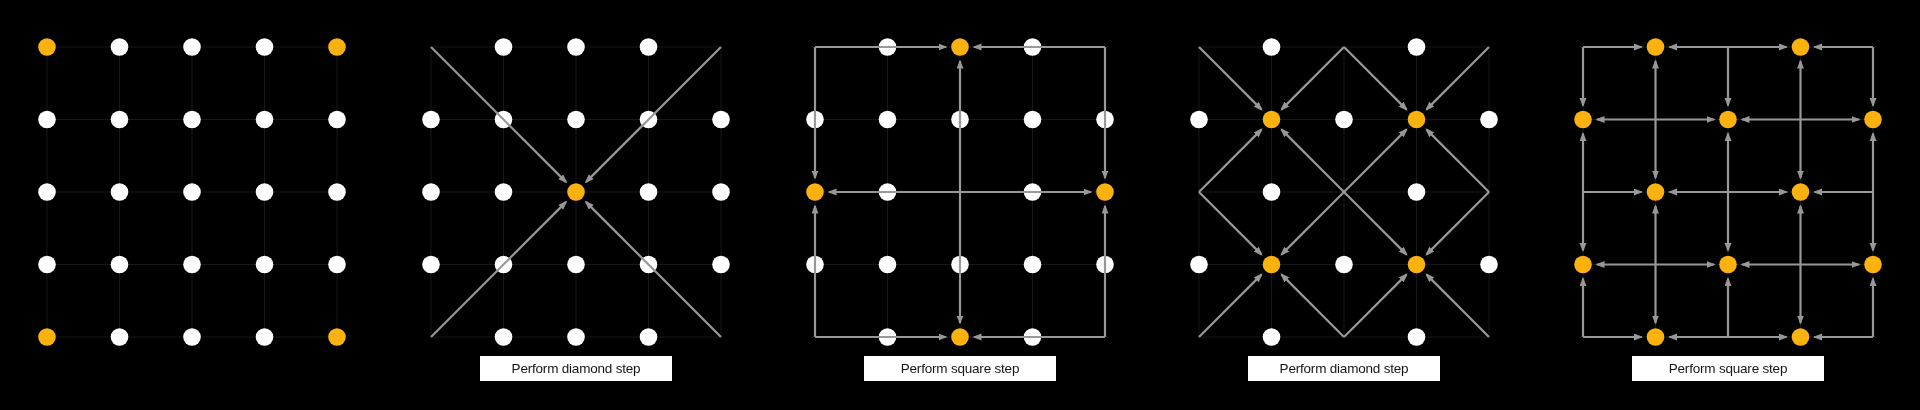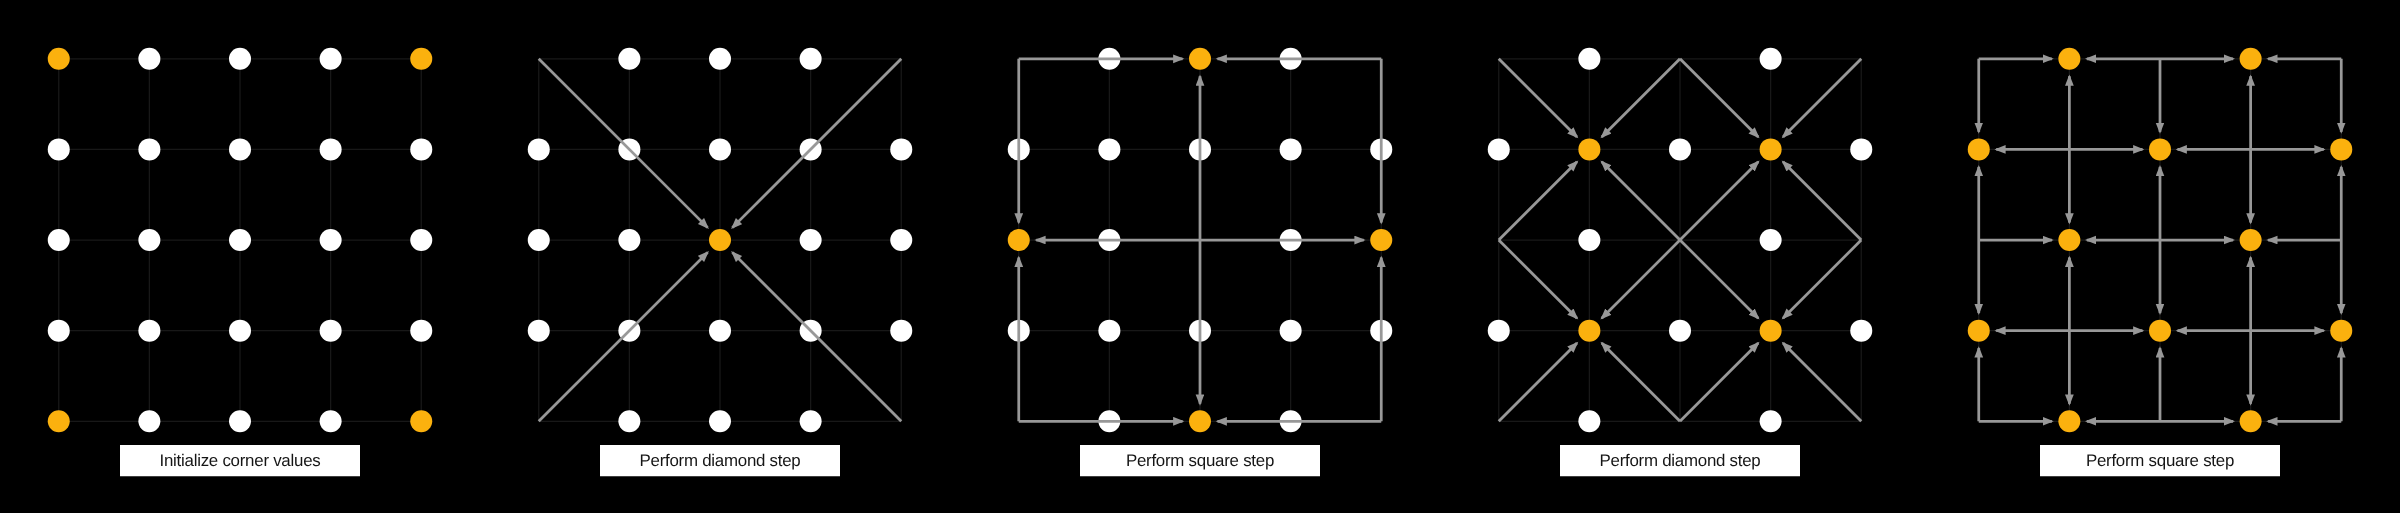--- a/index.html
+++ b/index.html
@@ -88,21 +88,20 @@
         <circle cx="119.5" cy="264.5" r="8.8" fill="#ffffff"></circle>
         <circle cx="192" cy="264.5" r="8.8" fill="#ffffff"></circle>
         <circle cx="264.5" cy="264.5" r="8.8" fill="#ffffff"></circle>
         <circle cx="337" cy="264.5" r="8.8" fill="#ffffff"></circle>
         <circle cx="47" cy="337" r="8.8" fill="#FBB10E"></circle>
         <circle cx="119.5" cy="337" r="8.8" fill="#ffffff"></circle>
         <circle cx="192" cy="337" r="8.8" fill="#ffffff"></circle>
         <circle cx="264.5" cy="337" r="8.8" fill="#ffffff"></circle>
         <circle cx="337" cy="337" r="8.8" fill="#FBB10E"></circle>
       </svg>
-    <figcaption class="step-label">Initialize corner values</figcaption>
   </figure>
 
   <figure class="panel">
     <svg class="grid" viewBox="0 0 384 410">
         <defs>
           <marker id="ah1" markerWidth="11" markerHeight="9" refX="7.5" refY="3.5" orient="auto" markerUnits="userSpaceOnUse">
             <path d="M0,0 L9,3.5 L0,7 Z" fill="#989898"></path>
           </marker>
         </defs>
         <line x1="47" y1="47" x2="337" y2="47" stroke="#181818" stroke-width="1"></line>

